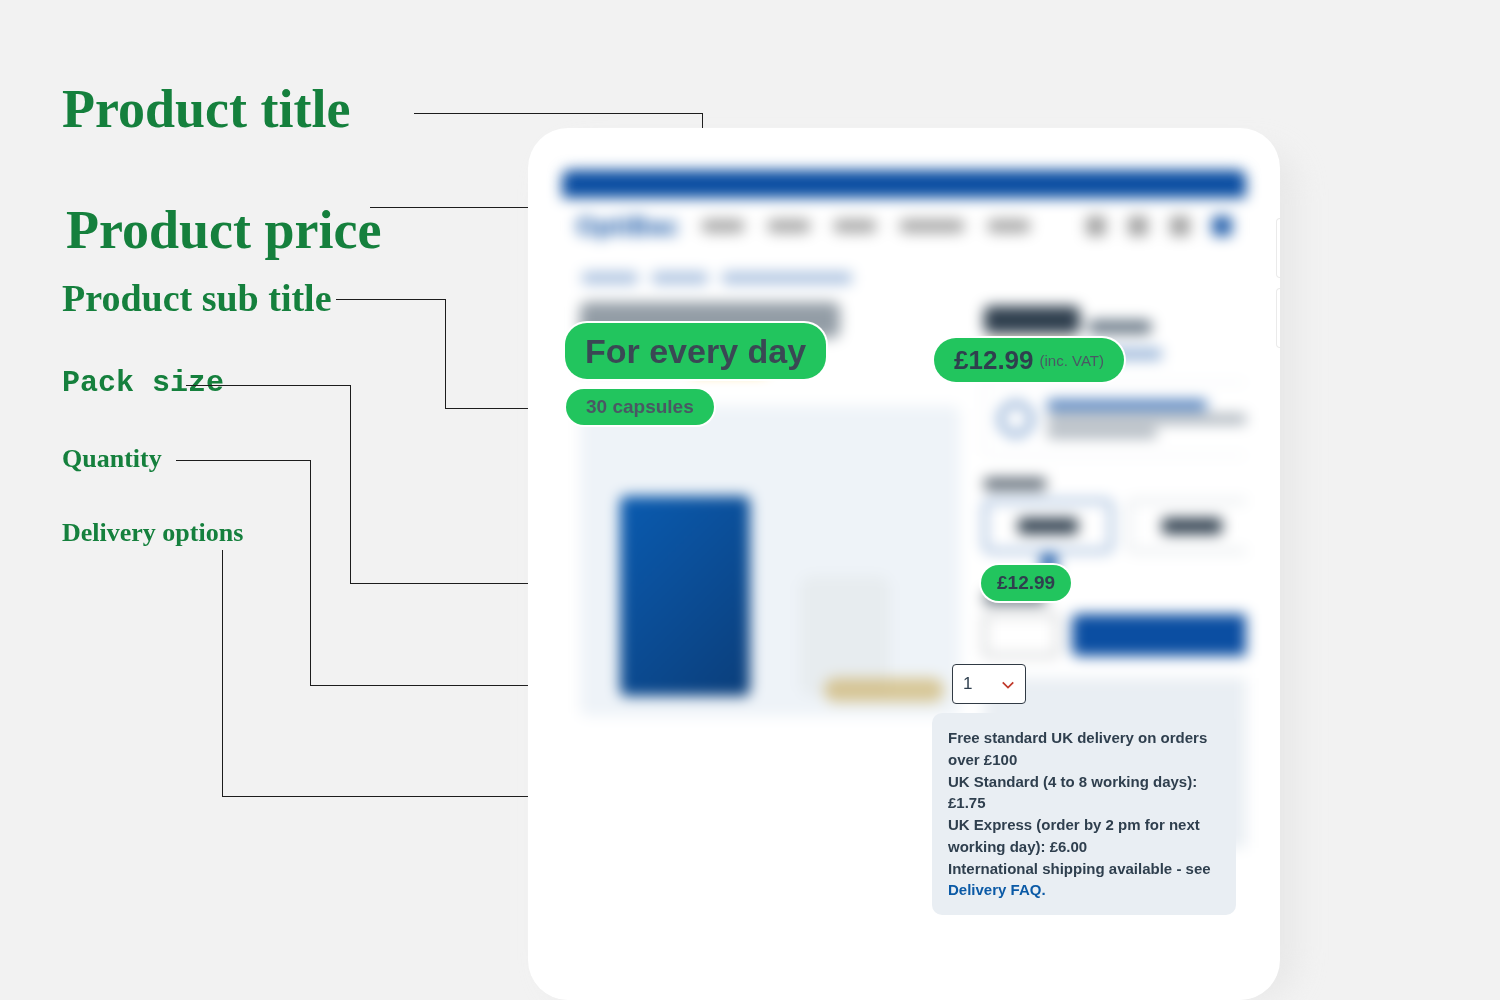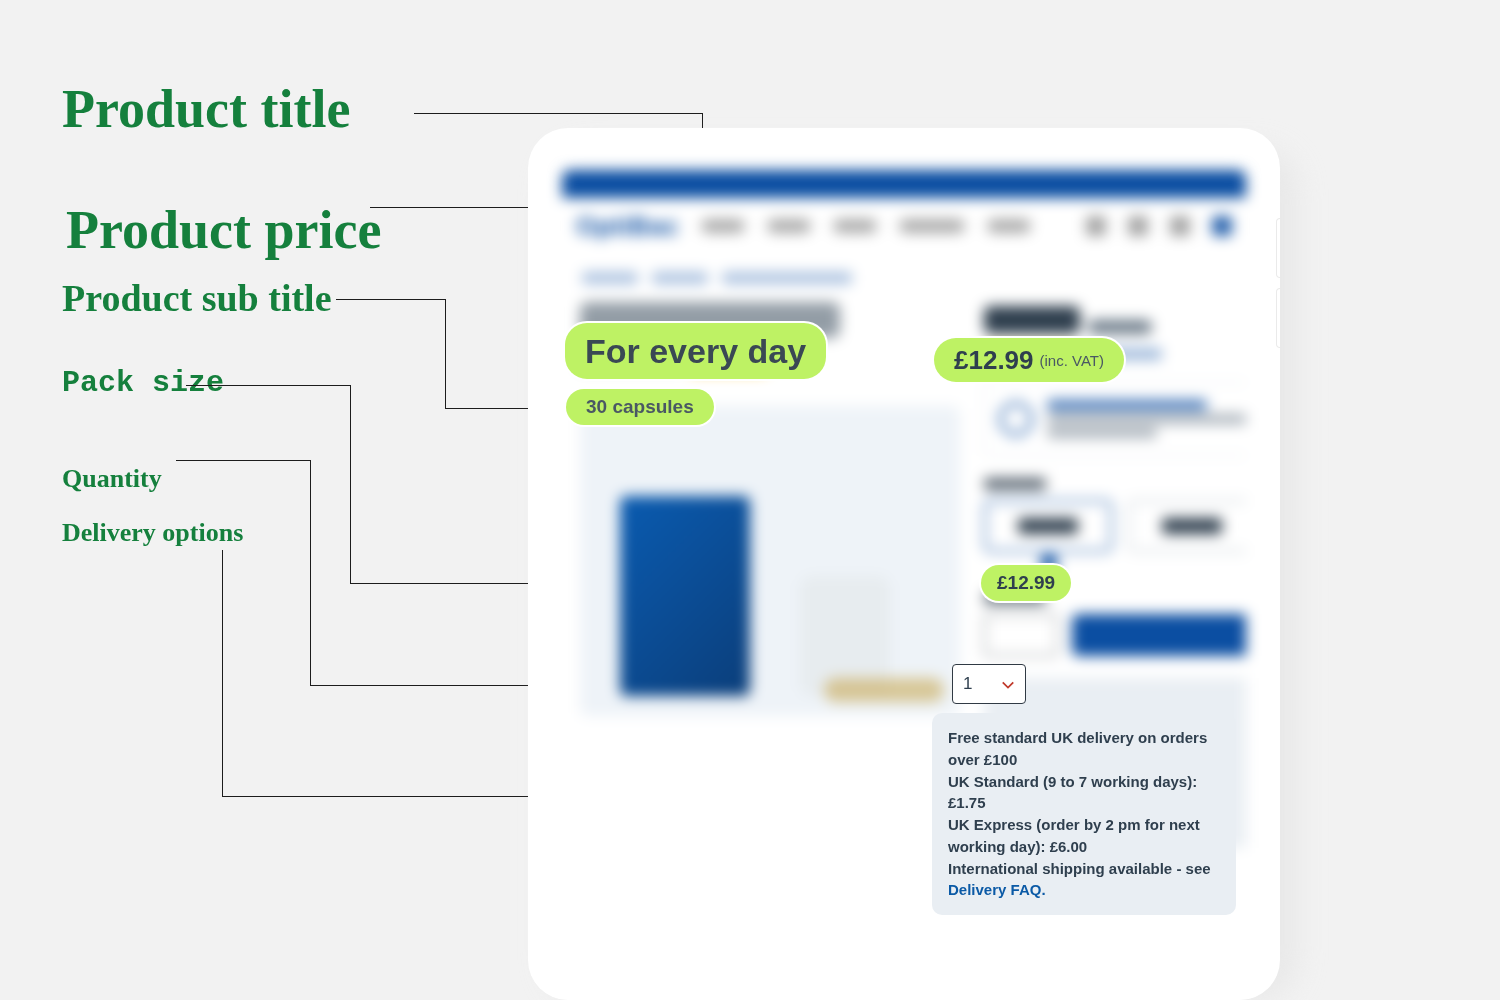--- a/index.html
+++ b/index.html
@@ -87,21 +87,21 @@
 
   .qty-row  { margin-top: 40px; }
   .qty-row .lbl { width: 62px; height: 12px; background: #2f3f4e; opacity: .8; border-radius: 4px; }
   .qty-line { margin-top: 10px; display: flex; gap: 14px; align-items: center; }
   .addbtn { flex: 1; height: 42px; background: #0b4ea2; border-radius: 6px; }
 
   .deliv { margin-top: 22px; height: 170px; border-radius: 10px; background: #e9eef3; }
 
   
   .pill {
-    position: absolute; background: #bef264; border-radius: 22px;
+    position: absolute; background: #22c55e; border-radius: 22px;
     font-family: Arial, Helvetica, sans-serif; color: #3a4854; font-weight: 700;
     display: flex; align-items: center; padding: 0 20px;
     box-shadow: 0 0 0 2px #fff;
   }
   .pill-title { left: 565px; top: 323px; height: 56px; font-size: 34px; color: #3a4854; }
   .pill-sub   { left: 566px; top: 389px; height: 36px; font-size: 19px; font-weight: 600; color: #4a5864; }
   .price-pill { left: 934px; top: 338px; height: 44px; font-size: 26px; color: #2f3f4e; }
   .price-pill small { font-size: 15px; font-weight: 500; margin-left: 6px; color: #4a5864; }
   .pack-pill  { left: 981px; top: 565px; height: 36px; font-size: 19px; color: #2f3f4e; border-radius: 18px; padding: 0 16px; }
 
@@ -129,21 +129,21 @@
   .bracket-t { border-top: 1px solid #1d1d1d; border-left: 1px solid #1d1d1d; border-right: 1px solid #1d1d1d; }
 </style>
 </head>
 <body>
 <div class="stage">
 
 <div class="anno anno-xl" style="left:62px; top:78px;">Product title</div>
 <div class="anno anno-xl" style="left:66px; top:174px;margin-top:25px;">Product price</div>
 <div class="anno anno-lg" style="left:62px; top:276px;">Product sub title</div>
 <div class="anno anno-md" style="left:62px; top:366px;font-family:Liberation Mono, monospace;">Pack size</div>
-<div class="anno anno-sm" style="left:62px; top:444px;margin-top:20px;">Quantity</div>
+<div class="anno anno-sm" style="left:62px; top:444px;">Quantity</div>
 <div class="anno anno-sm" style="left:62px; top:518px;">Delivery options</div>
 
 <div class="line-h" style="left:414px; top:113px; width:288px;"></div>
 <div class="line-v" style="left:702px; top:113px; height:199px;"></div>
 
 <div style="position:absolute; left:566px; top:312px; width:272px; height:10px;" class="bracket-t"></div>
 
 <div class="line-h" style="left:370px; top:207px; width:616px;"></div>
 <div class="line-v" style="left:986px; top:207px; height:118px;"></div>
 <div style="position:absolute; left:952px; top:325px; width:68px; height:10px;" class="bracket-t"></div>
@@ -269,20 +269,20 @@
   <span>1</span>
   <span class="chev-down">
     <svg viewBox="0 0 16 16">
           <path d="M2 5 L8 11 L14 5" fill="none" stroke="#c0392b" stroke-width="2"></path>
         </svg>
   </span>
 </div>
 
 <div class="delivery-card">
   <div>Free standard UK delivery on orders over £100</div>
-  <div>UK Standard (9 to 7 working days): £1.75</div>
+  <div>UK Standard (4 to 8 working days): £1.75</div>
   <div>UK Express (order by 2 pm for next working day): £6.00</div>
   <div>
     <span>International shipping available - see </span><a href="#">Delivery FAQ.</a>
   </div>
 </div>
 
 </div>
 
 </body></html>

